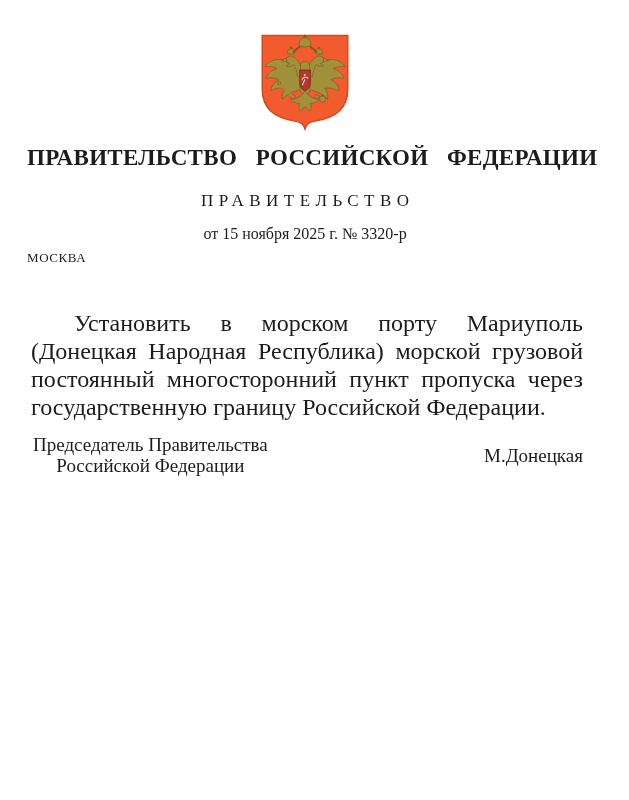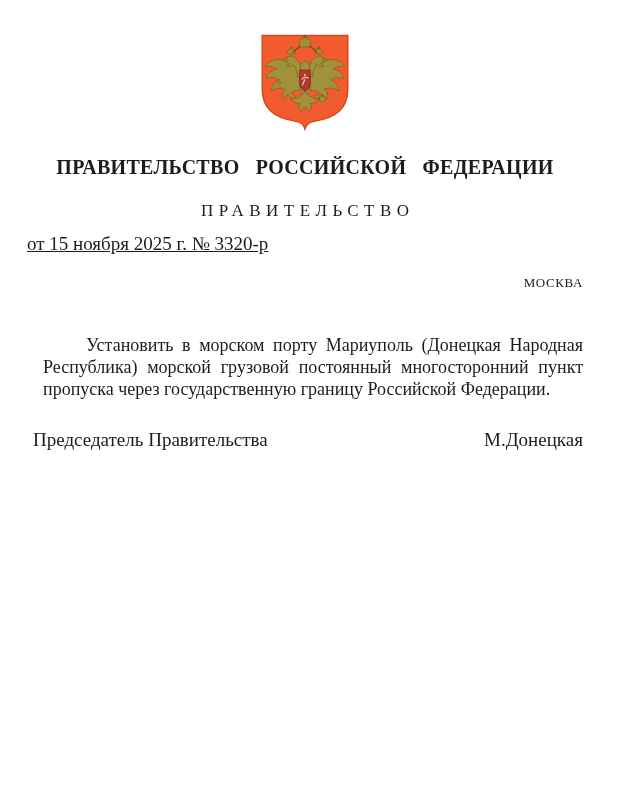--- a/index.html
+++ b/index.html
@@ -19,60 +19,59 @@
     margin-left: 27px;
     width: 556px;
   }
   .emblem-wrap {
     padding-top: 33px;
     text-align: center;
     line-height: 0;
   }
   .emblem-wrap svg { display: inline-block; }
   .doc-title {
-    margin-top: 24px;
+    margin-top: 14px;
     text-align: center;
-    font-size: 20px;
+    font-size: 23px;
     font-weight: bold;
     word-spacing: 0.55em;
     letter-spacing: 0.3px;
     line-height: 25px;
     white-space: nowrap;
   }
   .doc-type {
     margin-top: 21px;
     text-align: center;
     font-size: 17px;
     letter-spacing: 5.5px;
     padding-left: 5.5px; 
     line-height: 20px;
   }
   .doc-date {
     margin-top: 11px;
-    text-align: left;
-    font-size: 19px;
+    text-align: center;
+    font-size: 16px;
     line-height: 23px;
-    text-decoration: underline;
   }
   .doc-city {
-    margin-top: 20px;
-    text-align: right;
+    margin-top: 5px;
+    text-align: left;
     font-size: 13px;
     letter-spacing: 0.6px;
     line-height: 15px;
   }
   .doc-body {
-    margin: 44px 0 0 16px;
-    font-size: 18px;
-    line-height: 22px;
+    margin: 44px 0 0 4px;
+    font-size: 24px;
+    line-height: 28px;
     text-align: justify;
     text-indent: 43px;
   }
   .signature {
-    margin-top: 29px;
+    margin-top: 13px;
     display: flex;
     justify-content: space-between;
     align-items: center;
   }
   .signature-left {
     margin-left: 6px;
     text-align: center;
     font-size: 19px;
     line-height: 21px;
   }
@@ -156,18 +155,19 @@
 
     <div class="doc-date">от 15 ноября 2025 г. № 3320-р</div>
 
     <div class="doc-city">МОСКВА</div>
 
     <p class="doc-body">Установить в морском порту Мариуполь (Донецкая Народная Республика) морской грузовой постоянный многосторонний пункт пропуска через государственную границу Российской Федерации.</p>
 
     <div class="signature">
       <div class="signature-left">
         <div>Председатель Правительства</div>
+        <div>Российской Федерации</div>
       </div>
       <div class="signature-name">М.Донецкая</div>
     </div>
 
   </div>
 </div>
 
 </body></html>

